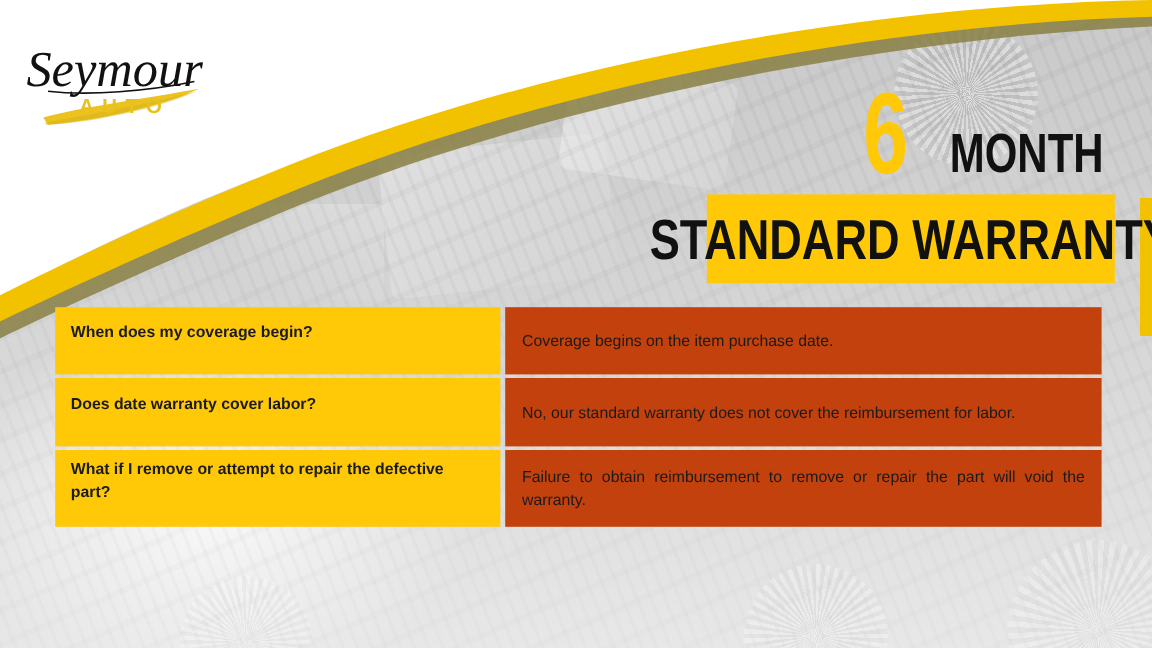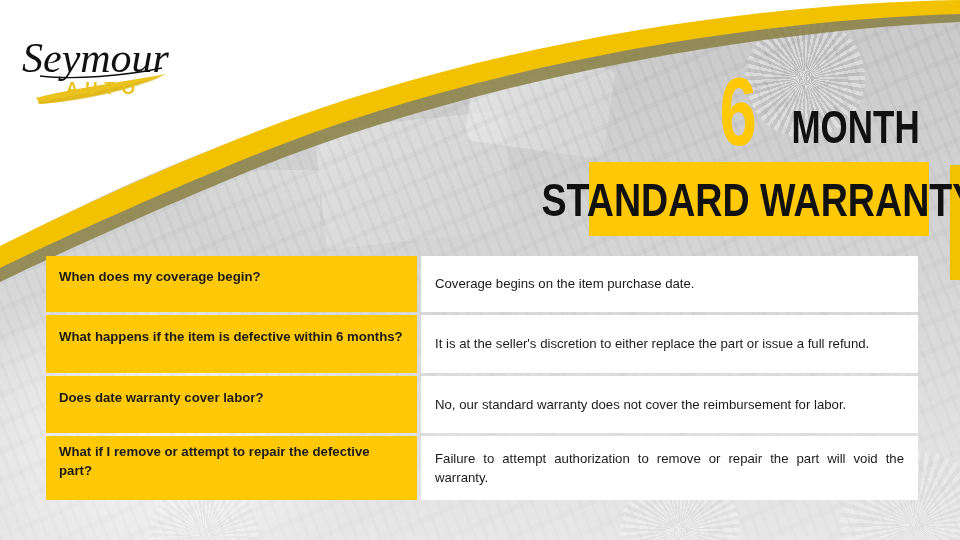--- a/index.html
+++ b/index.html
@@ -146,21 +146,21 @@
     padding:0 14px 13px 13px;
     font-size:13.2px;
     font-weight:bold;
     color:#1b1b1b;
     line-height:1.42;
     display:flex;
     align-items:center;
   }
   .faq-a {
     flex:1 1 auto;
-    background:#ffffff;
+    background:#c2410c;
     margin-left:4px;
     padding:13px 14px 13px 14px;
     font-size:13.2px;
     color:#1b1b1b;
     line-height:1.45;
     text-align:justify;
     display:flex;
     align-items:center;
   }
   .faq-r1 .faq-q, .faq-r1 .faq-a { min-height:56px; }
@@ -225,30 +225,26 @@
   </div>
 
 
   <div class="faq-table">
 
     <div class="faq-row faq-r1">
       <div class="faq-q">When does my coverage begin?</div>
       <div class="faq-a">Coverage begins on the item purchase date.</div>
     </div>
 
-    <div class="faq-row faq-r2">
-      <div class="faq-q">What happens if the item is defective within 6 months?</div>
-      <div class="faq-a">It is at the seller's discretion to either replace the part or issue a full refund.</div>
-    </div>
 
     <div class="faq-row faq-r3">
       <div class="faq-q">Does date warranty cover labor?</div>
       <div class="faq-a">No, our standard warranty does not cover the reimbursement for labor.</div>
     </div>
 
     <div class="faq-row faq-r4">
       <div class="faq-q">What if I remove or attempt to repair the defective part?</div>
-      <div class="faq-a">Failure to attempt authorization to remove or repair the part will void the warranty.</div>
+      <div class="faq-a">Failure to obtain reimbursement to remove or repair the part will void the warranty.</div>
     </div>
 
   </div>
 
 </div>
 
 </body></html>

